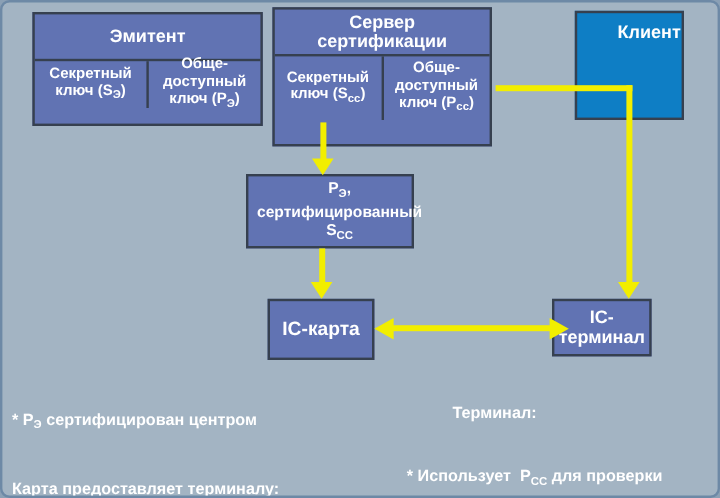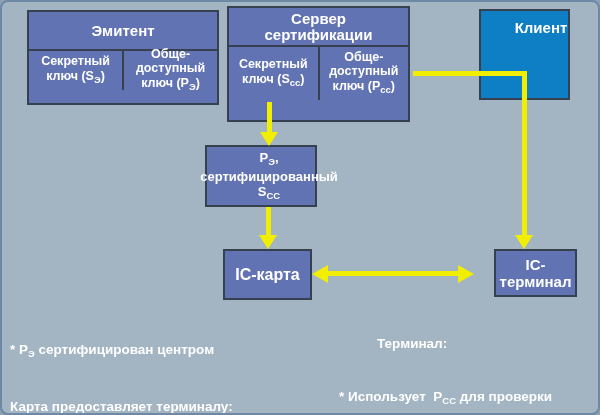--- a/index.html
+++ b/index.html
@@ -80,31 +80,31 @@
       <div class="cell cell-r">
           <span><span>Обще-доступный ключ (P</span><span class="sub">сс</span><span>)</span></span>
         </div>
     </div>
   </div>
 
   <div class="plain-box client" style="left:477px;top:7px;width:91px;height:91px;">
     <span>Клиент</span>
   </div>
 
-  <div class="plain-box" style="left:203px;top:143px;width:112px;height:62px;font-size:13px;line-height:15px;padding-left:16px;">
+  <div class="plain-box" style="left:203px;top:143px;width:140px;height:62px;font-size:13px;line-height:15px;padding-left:16px;">
     <div><span>P</span><span class="sub">Э</span><span>,</span></div>
     <div>сертифицированный</div>
     <div><span>S</span><span class="sub">СС</span><span></span></div>
   </div>
 
   <div class="plain-box" style="left:221px;top:247px;width:89px;height:51px;font-size:16px;">
     <span>IC-карта</span>
   </div>
 
-  <div class="plain-box" style="left:492px;top:247px;width:83px;height:48px;font-size:15px;justify-content:center;">
+  <div class="plain-box" style="left:458px;top:247px;width:83px;height:48px;font-size:15px;justify-content:center;">
     <span>IC-терминал</span>
   </div>
 
   <div class="aline" style="left:265px;top:100px;width:5px;height:31px;"></div>
   <div class="ahead down" style="left:258px;top:130px;"></div>
 
   <div class="aline" style="left:264px;top:205px;width:5px;height:29px;"></div>
   <div class="ahead down" style="left:257px;top:233px;"></div>
 
   <div class="aline" style="left:322px;top:269px;width:136px;height:5px;"></div>

